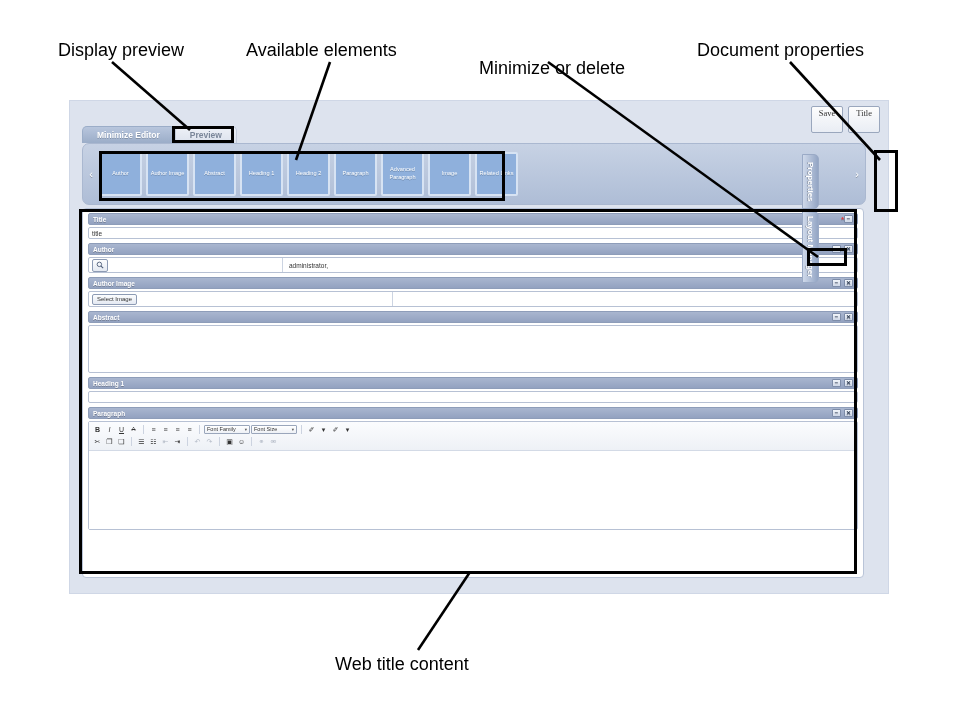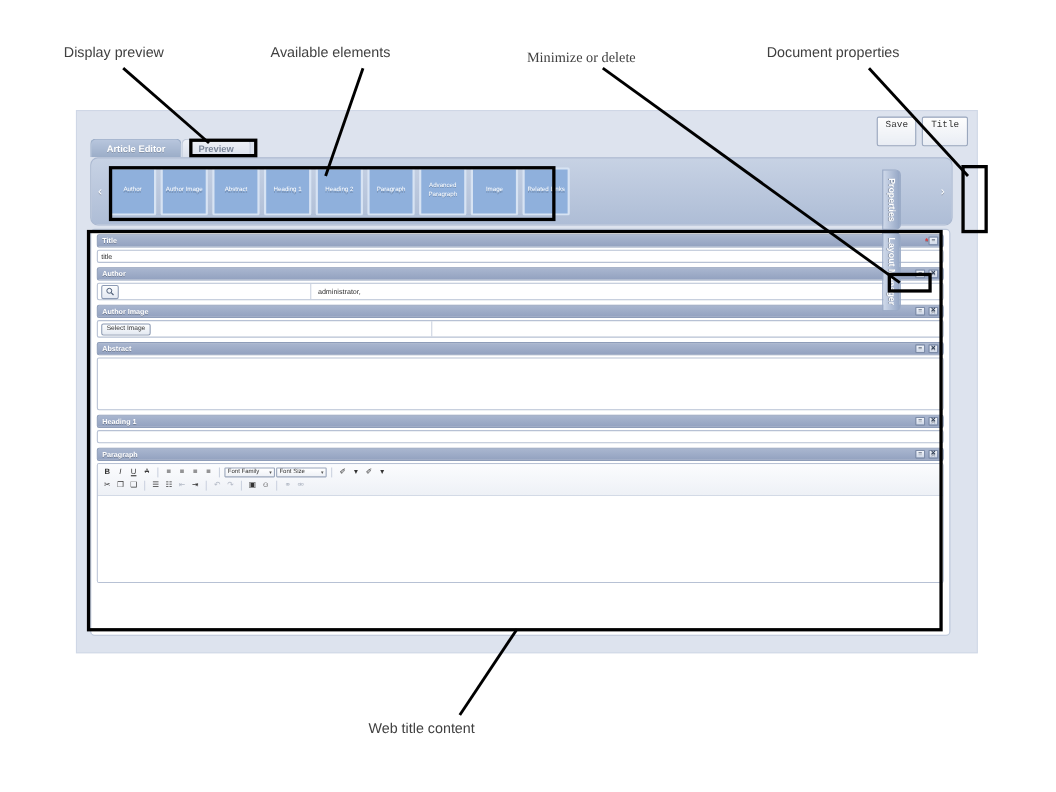--- a/index.html
+++ b/index.html
@@ -2,39 +2,39 @@
 <html><head>
 <meta charset="utf-8">
 <style>
   html,body{margin:0;padding:0;}
   body{
     width:960px;height:720px;background:#ffffff;position:relative;overflow:hidden;
     font-family:"Liberation Sans", sans-serif;
   }
   
   .callout{
-    position:absolute;color:#404040;font-size:13px;white-space:nowrap;
+    position:absolute;color:#000000;font-size:18px;white-space:nowrap;
     font-family:"Liberation Sans", sans-serif;
   }
   .leader{position:absolute;pointer-events:none;}
   .leader line{stroke:#000;stroke-width:2.6;}
   .hl{position:absolute;border:3px solid #000;box-sizing:border-box;}
 
   
   #app-window{
     position:absolute;left:70px;top:101px;width:818px;height:492px;
     background:#dde3ee;
     box-shadow:0 0 0 1px #cfd7e6;
   }
   
   #window-topbar{position:absolute;right:8px;top:5px;display:flex;gap:5px;}
   .topbtn{
     font-size:8.5px;color:#333;background:linear-gradient(#fdfdfd,#e9edf4);
     border:1px solid #9aa7bd;border-radius:2px;padding:2px 7px 14px 7px;
-    font-family:Liberation Mono, monospace;line-height:1;
+    font-family:Liberation Serif, serif;line-height:1;
   }
 
   
   #tabstrip{position:absolute;left:12px;top:24px;height:18px;display:flex;align-items:flex-end;}
   .tab{
     font-size:8.5px;font-weight:bold;color:#ffffff;padding:4px 14px 4px 14px;
     background:linear-gradient(#b8c6dd,#9badc8);
     border:1px solid #9badc8;border-bottom:none;border-radius:5px 5px 0 0;
     text-shadow:0 1px 0 rgba(0,0,0,.18);line-height:1;
   }
@@ -151,21 +151,21 @@
 <body>
 
 <div id="app-window">
 
   <div id="window-topbar">
     <div class="topbtn">Save</div>
     <div class="topbtn">Title</div>
   </div>
 
   <div id="tabstrip">
-    <div class="tab">Article Editor</div>
+    <div class="tab">Minimize Editor</div>
     <div class="tab inactive">Preview</div>
   </div>
 
   <div id="palette-panel">
     <div class="pal-arrow">‹</div>
     <div id="palette-track">
         <div class="pal-tile">Author</div>
         <div class="pal-tile">Author Image</div>
         <div class="pal-tile">Abstract</div>
         <div class="pal-tile">Heading 1</div>
@@ -322,21 +322,21 @@
     </div>
 
   </div>
 </div>
 
 <div class="vtab" id="vtab-properties">Properties</div>
 <div class="vtab" id="vtab-layout">Layout Manager</div>
 
 <div class="callout" style="left:58px;top:40px;">Display preview</div>
 <div class="callout" style="left:246px;top:40px;">Available elements</div>
-<div class="callout" style="left:479px;top:44px;font-family:Liberation Serif, serif;">Minimize or delete</div>
+<div class="callout" style="left:479px;top:58px;">Minimize or delete</div>
 <div class="callout" style="left:697px;top:40px;">Document properties</div>
 <div class="callout" style="left:335px;top:654px;">Web title content</div>
 
 <svg class="leader" style="left:0;top:0;width:960px;height:720px;">
   <line x1="112" y1="62" x2="190" y2="130"></line>
   <line x1="330" y1="62" x2="296" y2="160"></line>
   <line x1="548" y1="62" x2="818" y2="257"></line>
   <line x1="790" y1="62" x2="880" y2="160"></line>
   <line x1="470" y1="572" x2="418" y2="650"></line>
 </svg>

